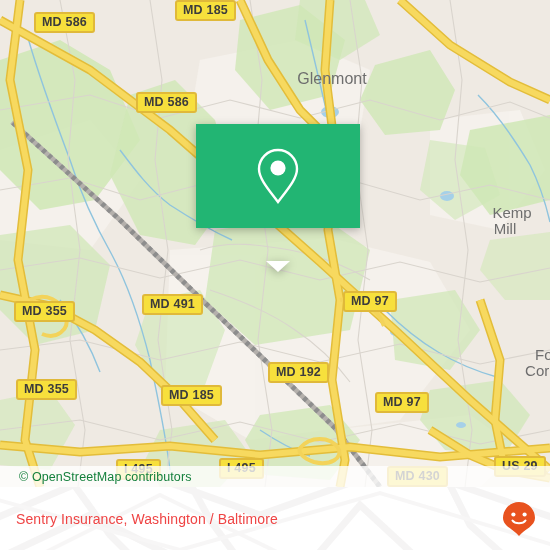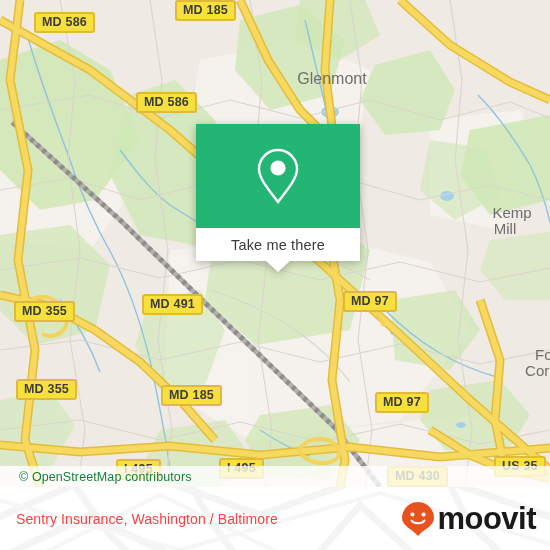--- a/index.html
+++ b/index.html
@@ -256,41 +256,39 @@
 
     <div id="shields" style="position:absolute;left:0;top:0;width:550px;height:487px;">
         <div style="position: absolute; left: 34px; top: 12px; background: rgb(247, 224, 60); border: 2px solid rgb(224, 185, 58); border-radius: 3px; padding: 1px 6px 2px; font-size: 12.5px; font-weight: bold; color: rgb(60, 60, 60); font-family: &quot;Liberation Sans&quot;, sans-serif; white-space: nowrap; line-height: 14px; letter-spacing: 0.2px;">MD 586</div>
         <div style="position: absolute; left: 175px; top: 0px; background: rgb(247, 224, 60); border: 2px solid rgb(224, 185, 58); border-radius: 3px; padding: 1px 6px 2px; font-size: 12.5px; font-weight: bold; color: rgb(60, 60, 60); font-family: &quot;Liberation Sans&quot;, sans-serif; white-space: nowrap; line-height: 14px; letter-spacing: 0.2px;">MD 185</div>
         <div style="position: absolute; left: 136px; top: 92px; background: rgb(247, 224, 60); border: 2px solid rgb(224, 185, 58); border-radius: 3px; padding: 1px 6px 2px; font-size: 12.5px; font-weight: bold; color: rgb(60, 60, 60); font-family: &quot;Liberation Sans&quot;, sans-serif; white-space: nowrap; line-height: 14px; letter-spacing: 0.2px;">MD 586</div>
         <div style="position: absolute; left: 14px; top: 301px; background: rgb(247, 224, 60); border: 2px solid rgb(224, 185, 58); border-radius: 3px; padding: 1px 6px 2px; font-size: 12.5px; font-weight: bold; color: rgb(60, 60, 60); font-family: &quot;Liberation Sans&quot;, sans-serif; white-space: nowrap; line-height: 14px; letter-spacing: 0.2px;">MD 355</div>
         <div style="position: absolute; left: 142px; top: 294px; background: rgb(247, 224, 60); border: 2px solid rgb(224, 185, 58); border-radius: 3px; padding: 1px 6px 2px; font-size: 12.5px; font-weight: bold; color: rgb(60, 60, 60); font-family: &quot;Liberation Sans&quot;, sans-serif; white-space: nowrap; line-height: 14px; letter-spacing: 0.2px;">MD 491</div>
         <div style="position: absolute; left: 343px; top: 291px; background: rgb(247, 224, 60); border: 2px solid rgb(224, 185, 58); border-radius: 3px; padding: 1px 6px 2px; font-size: 12.5px; font-weight: bold; color: rgb(60, 60, 60); font-family: &quot;Liberation Sans&quot;, sans-serif; white-space: nowrap; line-height: 14px; letter-spacing: 0.2px;">MD 97</div>
         <div style="position: absolute; left: 16px; top: 379px; background: rgb(247, 224, 60); border: 2px solid rgb(224, 185, 58); border-radius: 3px; padding: 1px 6px 2px; font-size: 12.5px; font-weight: bold; color: rgb(60, 60, 60); font-family: &quot;Liberation Sans&quot;, sans-serif; white-space: nowrap; line-height: 14px; letter-spacing: 0.2px;">MD 355</div>
         <div style="position: absolute; left: 161px; top: 385px; background: rgb(247, 224, 60); border: 2px solid rgb(224, 185, 58); border-radius: 3px; padding: 1px 6px 2px; font-size: 12.5px; font-weight: bold; color: rgb(60, 60, 60); font-family: &quot;Liberation Sans&quot;, sans-serif; white-space: nowrap; line-height: 14px; letter-spacing: 0.2px;">MD 185</div>
+        <div style="position: absolute; left: 268px; top: 362px; background: rgb(247, 224, 60); border: 2px solid rgb(224, 185, 58); border-radius: 3px; padding: 1px 6px 2px; font-size: 12.5px; font-weight: bold; color: rgb(60, 60, 60); font-family: &quot;Liberation Sans&quot;, sans-serif; white-space: nowrap; line-height: 14px; letter-spacing: 0.2px;">MD 192</div>
         <div style="position: absolute; left: 375px; top: 392px; background: rgb(247, 224, 60); border: 2px solid rgb(224, 185, 58); border-radius: 3px; padding: 1px 6px 2px; font-size: 12.5px; font-weight: bold; color: rgb(60, 60, 60); font-family: &quot;Liberation Sans&quot;, sans-serif; white-space: nowrap; line-height: 14px; letter-spacing: 0.2px;">MD 97</div>
         <div style="position: absolute; left: 116px; top: 459px; background: rgb(247, 224, 60); border: 2px solid rgb(224, 185, 58); border-radius: 3px; padding: 1px 6px 2px; font-size: 12.5px; font-weight: bold; color: rgb(60, 60, 60); font-family: &quot;Liberation Sans&quot;, sans-serif; white-space: nowrap; line-height: 14px; letter-spacing: 0.2px;">I 495</div>
         <div style="position: absolute; left: 219px; top: 458px; background: rgb(247, 224, 60); border: 2px solid rgb(224, 185, 58); border-radius: 3px; padding: 1px 6px 2px; font-size: 12.5px; font-weight: bold; color: rgb(60, 60, 60); font-family: &quot;Liberation Sans&quot;, sans-serif; white-space: nowrap; line-height: 14px; letter-spacing: 0.2px;">I 495</div>
         <div style="position: absolute; left: 387px; top: 466px; background: rgb(247, 224, 60); border: 2px solid rgb(224, 185, 58); border-radius: 3px; padding: 1px 6px 2px; font-size: 12.5px; font-weight: bold; color: rgb(60, 60, 60); font-family: &quot;Liberation Sans&quot;, sans-serif; white-space: nowrap; line-height: 14px; letter-spacing: 0.2px;">MD 430</div>
-        <div style="position: absolute; left: 494px; top: 456px; background: rgb(247, 224, 60); border: 2px solid rgb(224, 185, 58); border-radius: 3px; padding: 1px 6px 2px; font-size: 12.5px; font-weight: bold; color: rgb(60, 60, 60); font-family: &quot;Liberation Sans&quot;, sans-serif; white-space: nowrap; line-height: 14px; letter-spacing: 0.2px;">US 35</div>
+        <div style="position: absolute; left: 494px; top: 456px; background: rgb(247, 224, 60); border: 2px solid rgb(224, 185, 58); border-radius: 3px; padding: 1px 6px 2px; font-size: 12.5px; font-weight: bold; color: rgb(60, 60, 60); font-family: &quot;Liberation Sans&quot;, sans-serif; white-space: nowrap; line-height: 14px; letter-spacing: 0.2px;">US 29</div>
       </div>
   </div>
 
   <div id="attribution">
     <span class="attr-text">© OpenStreetMap contributors</span>
   </div>
 
   <div id="popup">
     <div class="card-head">
       <svg width="46" height="58" viewBox="0 0 46 58">
         <path d="M23 3 C12.5 3, 4 11.5, 4 22 C4 32, 14 43, 23 55 C32 43, 42 32, 42 22 C42 11.5, 33.5 3, 23 3 Z" fill="none" stroke="#ffffff" stroke-width="2.4"></path>
         <circle cx="23" cy="21" r="7.6" fill="#ffffff"></circle>
       </svg>
-    </div>
-    <div class="card-body">
-      <span class="card-label">Take me there</span>
     </div>
     <div class="tail"></div>
   </div>
 
   <div id="footer">
     <svg class="watermark" viewBox="0 0 550 90">
       <g stroke="#eceaea" fill="none" stroke-width="7">
         <path d="M-20 50 L120 -10 L260 40 L400 -10 L560 45"></path>
         <path d="M-20 92 L90 40 L200 95"></path>
         <path d="M300 100 L360 30 L430 95"></path>
@@ -305,18 +303,17 @@
     </svg>
     <div class="bar-inner">
       <span class="place-title">Sentry Insurance, Washington / Baltimore</span>
       <span class="brand">
         <svg width="34" height="36" viewBox="0 0 34 36">
           <path d="M17 1 C8.2 1, 1 8.2, 1 17 C1 25, 11 28, 17 35 C23 28, 33 25, 33 17 C33 8.2, 25.8 1, 17 1 Z" fill="#e8521e"></path>
           <circle cx="11.4" cy="13.5" r="2.1" fill="#ffffff"></circle>
           <circle cx="22.6" cy="13.5" r="2.1" fill="#ffffff"></circle>
           <path d="M10.5 19.5 C13 23.2, 21 23.2, 23.5 19.5" stroke="#ffffff" stroke-width="2.1" fill="none" stroke-linecap="round"></path>
         </svg>
-        <span class="brand-word">moovit</span>
       </span>
     </div>
   </div>
 
 </div>
 
 </body></html>

